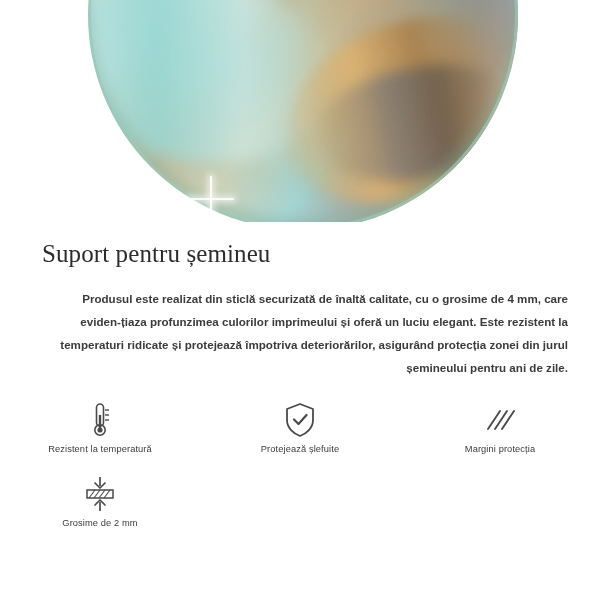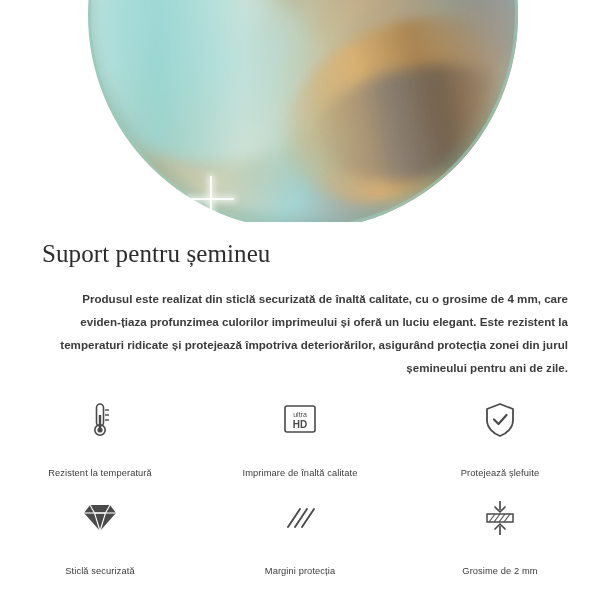--- a/index.html
+++ b/index.html
@@ -149,21 +149,21 @@
     align-items: center;
     justify-content: flex-start;
   }
   .feature-icon {
     height: 44px;
     display: flex;
     align-items: center;
     justify-content: center;
   }
   .feature-label {
-    margin-top: 26px;
+    margin-top: 2px;
     font-size: 9.3px;
     color: #3a3a3a;
     text-align: center;
     letter-spacing: 0.1px;
   }
   svg { display: block; }
 </style>
 </head>
 <body>
 
@@ -194,53 +194,31 @@
         <circle cx="15" cy="29" r="2.6" fill="#4a4a4a"></circle>
         <rect x="13.8" y="14" width="2.4" height="13" fill="#4a4a4a"></rect>
         <line x1="20" y1="9" x2="24" y2="9" stroke="#4a4a4a" stroke-width="1.4"></line>
         <line x1="20" y1="14" x2="24" y2="14" stroke="#4a4a4a" stroke-width="1.4"></line>
         <line x1="20" y1="19" x2="24" y2="19" stroke="#4a4a4a" stroke-width="1.4"></line>
       </svg>
     </div>
     <div class="feature-label">Rezistent la temperatură</div>
   </div>
 
-  <div class="feature">
-    <div class="feature-icon">
-      <svg width="38" height="34" viewBox="0 0 38 34">
-        <rect x="4" y="3" width="30" height="26" rx="2" fill="none" stroke="#4a4a4a" stroke-width="1.6"></rect>
-        <text x="19" y="14" font-family="Liberation Sans, sans-serif" font-size="7" fill="#4a4a4a" text-anchor="middle">ultra</text>
-        <text x="19" y="25" font-family="Liberation Sans, sans-serif" font-size="10" font-weight="bold" fill="#4a4a4a" text-anchor="middle">HD</text>
-      </svg>
-    </div>
-    <div class="feature-label">Imprimare de înaltă calitate</div>
-  </div>
 
   <div class="feature">
     <div class="feature-icon">
       <svg width="34" height="38" viewBox="0 0 34 38">
         <path d="M17 3 L30 8 V19 C30 27 23.5 32.5 17 35 C10.5 32.5 4 27 4 19 V8 Z" fill="none" stroke="#4a4a4a" stroke-width="1.8" stroke-linejoin="round"></path>
         <path d="M11 18.5 L15.5 23 L23.5 14" fill="none" stroke="#4a4a4a" stroke-width="2.2" stroke-linecap="round" stroke-linejoin="round"></path>
       </svg>
     </div>
     <div class="feature-label">Protejează șlefuite</div>
   </div>
 
-  <div class="feature">
-    <div class="feature-icon">
-      <svg width="38" height="32" viewBox="0 0 38 32">
-        <path d="M19 29 L3 11 L9 3 H29 L35 11 Z" fill="#4a4a4a"></path>
-        <path d="M3 11 H35" stroke="#ffffff" stroke-width="1.1"></path>
-        <path d="M9 3 L13.5 11 L19 29" stroke="#ffffff" stroke-width="1.1" fill="none"></path>
-        <path d="M29 3 L24.5 11 L19 29" stroke="#ffffff" stroke-width="1.1" fill="none"></path>
-        <path d="M13.5 11 H24.5" stroke="#ffffff" stroke-width="1.1"></path>
-      </svg>
-    </div>
-    <div class="feature-label">Sticlă securizată</div>
-  </div>
 
   <div class="feature">
     <div class="feature-icon">
       <svg width="36" height="30" viewBox="0 0 36 30">
         <line x1="6" y1="24" x2="18" y2="6" stroke="#4a4a4a" stroke-width="1.9" stroke-linecap="round"></line>
         <line x1="13" y1="24" x2="25" y2="6" stroke="#4a4a4a" stroke-width="1.9" stroke-linecap="round"></line>
         <line x1="20" y1="24" x2="32" y2="6" stroke="#4a4a4a" stroke-width="1.9" stroke-linecap="round"></line>
       </svg>
     </div>
     <div class="feature-label">Margini protecția</div>

